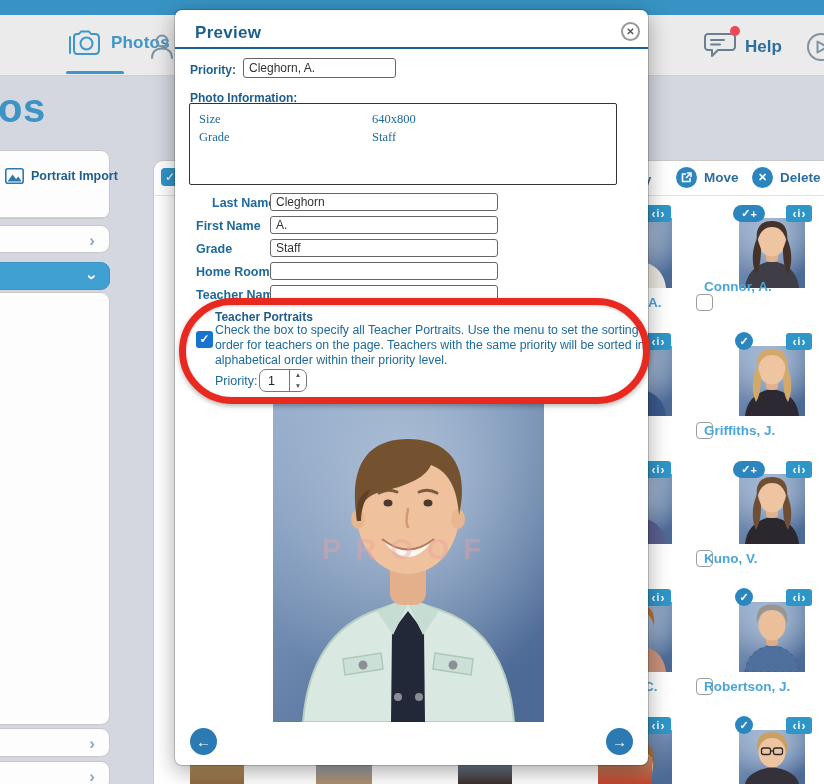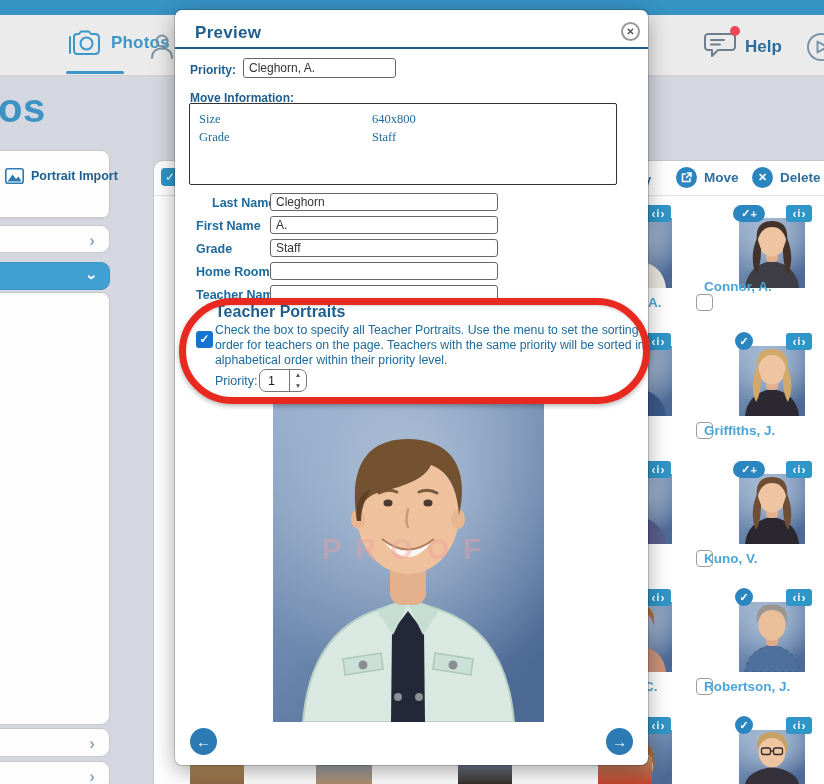--- a/index.html
+++ b/index.html
@@ -65,21 +65,21 @@
   .m-close { position:absolute; left:446px; top:12px; width:19px; height:19px; border:2px solid #999; border-radius:50%; color:#555; font-size:10px; font-weight:800; display:flex; align-items:center; justify-content:center; cursor:pointer; background:#fff; }
   .m-hdiv { position:absolute; left:0; top:37px; width:100%; height:2px; background:#1d5e8f; }
   .m-lbl { position:absolute; font-size:12px; font-weight:800; color:#1d5e8f; }
   .m-input { position:absolute; border:1px solid #666; border-radius:3px; font-family:"Liberation Sans",sans-serif; font-size:12px; color:#333; padding:1px 5px; background:#fff; }
   .m-infobox { position:absolute; left:14px; top:93px; width:428px; height:82px; border:1.5px solid #333; border-radius:2px; padding:6px 9px; }
   .m-irow { display:flex; font-size:12.5px; color:#1d6a9c; line-height:18px;font-family:Liberation Serif, serif; }
   .m-ikey { width:173px; }
   .m-flabel { position:absolute; left:21px; font-size:12.5px; color:#1d6a9c; font-weight:600; }
   .m-field { left:95px; width:228px; height:18px; }
   .tp-check { position:absolute; left:21px; top:321px; width:17px; height:17px; background:#1673ce; border-radius:3px; color:#fff; font-size:12px; font-weight:800; text-align:center; line-height:17px; cursor:pointer; }
-  .tp-head { position:absolute; left:40px; top:293px; font-size:16px; font-weight:800; color:#1d5e8f; }
+  .tp-head { position:absolute; left:40px; top:300px; font-size:12px; font-weight:800; color:#1d5e8f; }
   .tp-desc { position:absolute; left:40px; top:313px; width:430px; font-size:12.3px; color:#1d6a9c; line-height:15px; }
   .tp-plabel { position:absolute; left:40px; top:364px; font-size:12.5px; color:#1d6a9c; }
   .spinner { position:absolute; left:84px; top:359px; width:48px; height:23px; border:1.2px solid #777; border-radius:7px; display:flex; background:#fff; overflow:hidden; }
   .spin-val { flex:1; font-size:12.5px; color:#222; padding:4px 0 0 8px; }
   .spin-btns { width:17px; border-left:1.2px solid #777; display:flex; flex-direction:column; }
   .spin-btns span { flex:1; font-size:6.5px; color:#555; text-align:center; line-height:10px; cursor:pointer; }
   .portrait { position:absolute; left:98px; top:387px; width:271px; height:325px; overflow:hidden; }
   .portrait svg { display:block; width:100%; height:100%; }
   .watermark { position:absolute; left:98px; top:523px; width:271px; text-align:center; font-size:29px; font-weight:700; letter-spacing:14px; color:rgba(236,160,160,.42); pointer-events:none; }
   .m-arrow { position:absolute; top:718px; width:27px; height:27px; border-radius:50%; background:#2b7ab3; color:#fff; font-size:15px; font-weight:800; display:flex; align-items:center; justify-content:center; cursor:pointer; }
@@ -365,21 +365,21 @@
   <div class="frag" style="left:598px; top:757px; background:linear-gradient(180deg,#c2926a 0%,#c4452f 100%);"></div>
 
   <div class="abs modal">
     <div class="m-title">Preview</div>
     <div class="m-close">✕</div>
     <div class="m-hdiv"></div>
 
     <label class="m-lbl" style="left:15px; top:53px;">Priority:</label>
     <input class="m-input" style="left: 68px; top: 48px; width: 153px; height: 20px;" value="Cleghorn, A.">
 
-    <div class="m-lbl" style="left:15px; top:81px;">Move Information:</div>
+    <div class="m-lbl" style="left:15px; top:81px;">Photo Information:</div>
     <div class="m-infobox">
       <div class="m-irow">
         <span class="m-ikey">Size</span>
         <span>640x800</span>
       </div>
       <div class="m-irow">
         <span class="m-ikey">Grade</span>
         <span>Staff</span>
       </div>
     </div>

